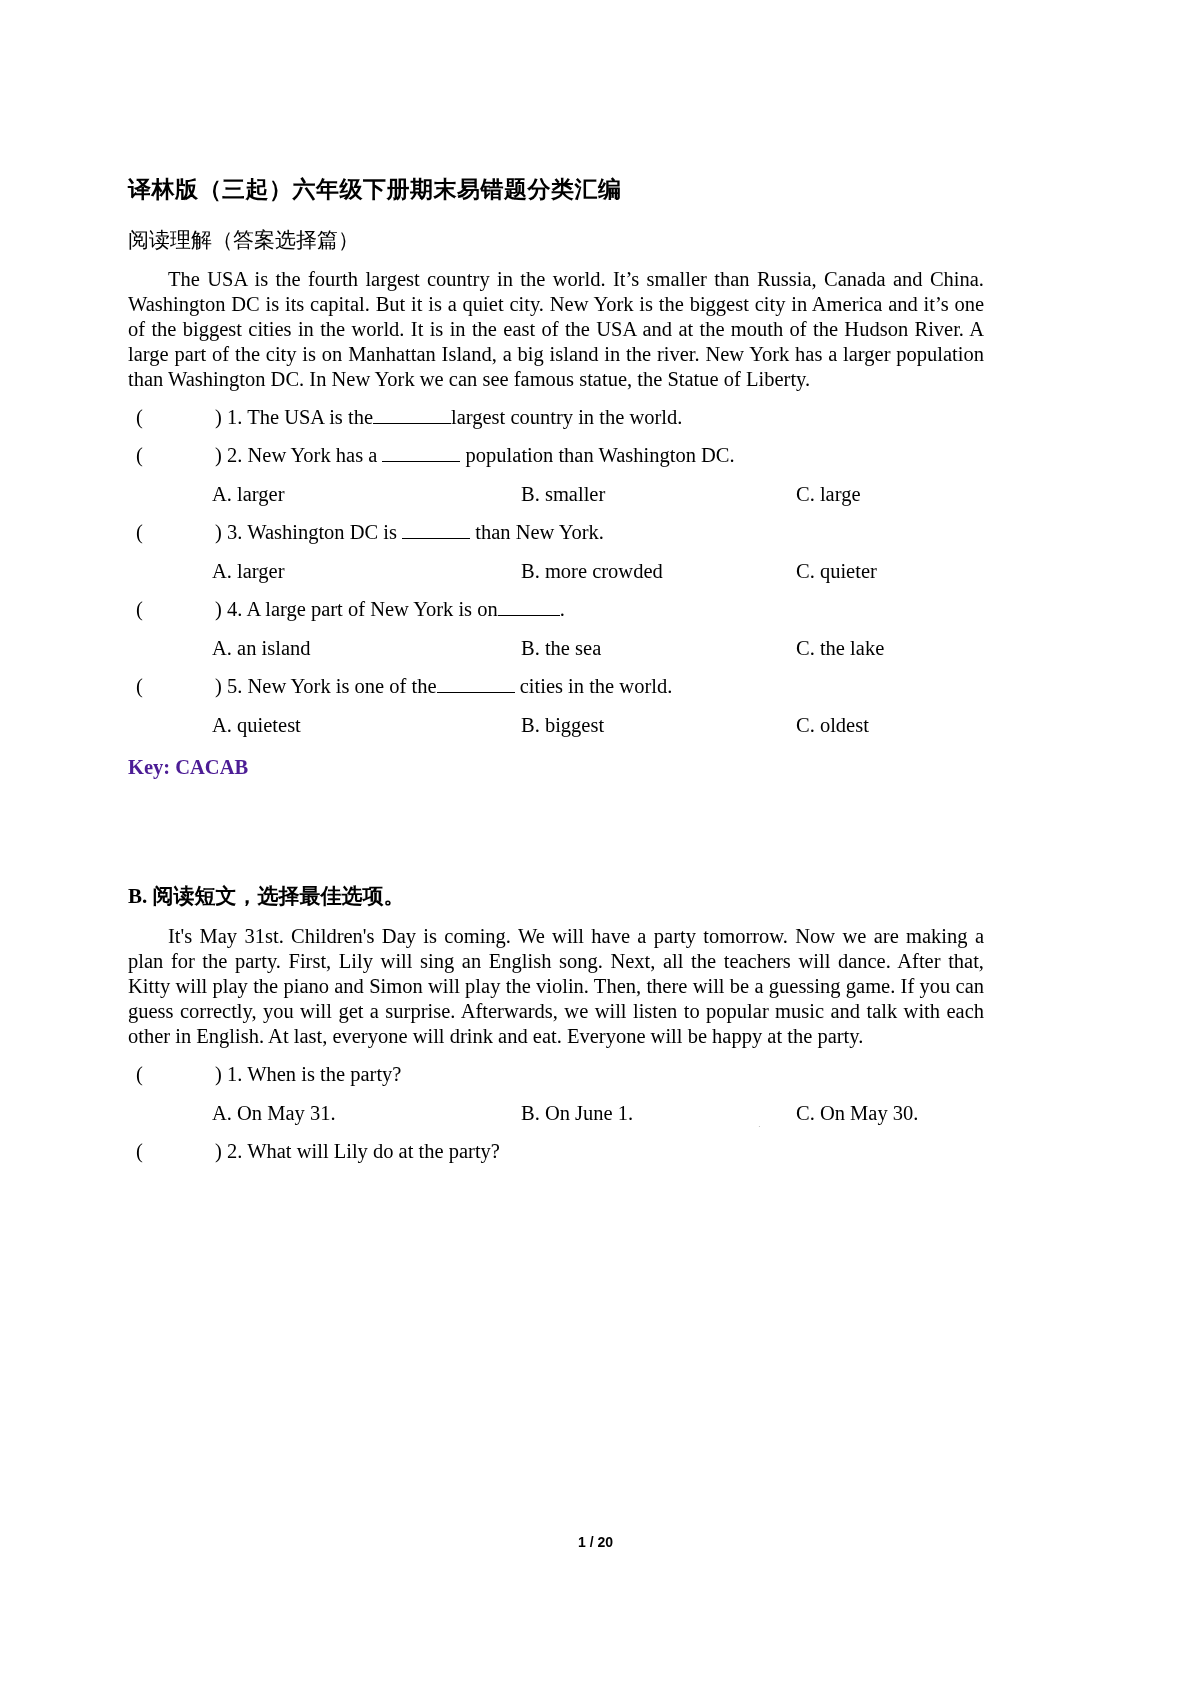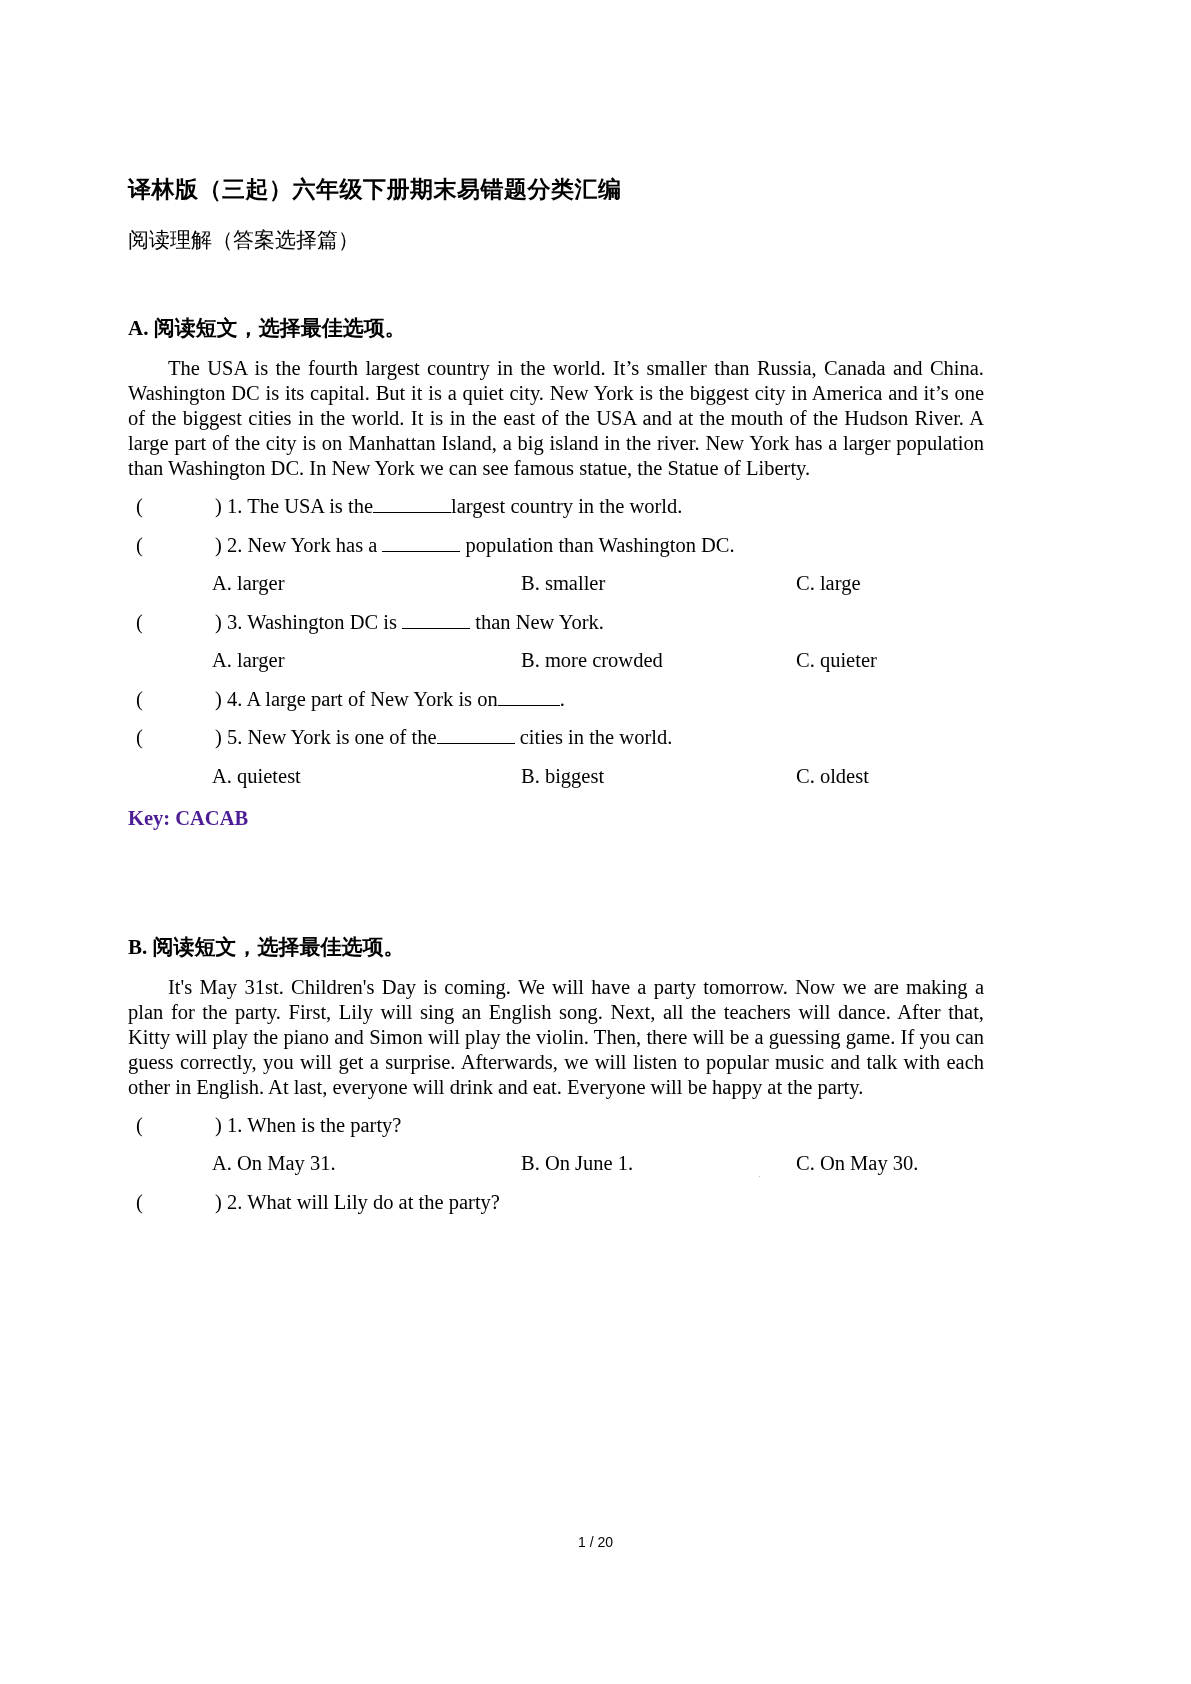--- a/index.html
+++ b/index.html
@@ -130,38 +130,34 @@
   }
 
   
   .footer {
     position: absolute;
     left: 0;
     top: 1534px;
     width: 1191px;
     text-align: center;
     font-family: "Liberation Sans", sans-serif;
-    font-weight: normal;
+    font-weight: bold;
     font-size: 14px;
     color: #000;
   }
 </style>
 </head>
 <body>
 
 <div class="page">
   <div class="content">
 
     <div class="doc-title">译林版（三起）六年级下册期末易错题分类汇编</div>
     <div class="doc-subtitle">阅读理解（答案选择篇）</div>
 
-    <div class="section-heading">
-      <span class="marker">A.</span>
-      <span>阅读短文，选择最佳选项。</span>
-    </div>
 
     <div class="passage">The USA is the fourth largest country in the world. It’s smaller than Russia, Canada and China. Washington DC is its capital. But it is a quiet city. New York is the biggest city in America and it’s one of the biggest cities in the world. It is in the east of the USA and at the mouth of the Hudson River. A large part of the city is on Manhattan Island, a big island in the river. New York has a larger population than Washington DC. In New York we can see famous statue, the Statue of Liberty.</div>
 
     <div class="qlist">
 
       <div class="question-row">
         <span class="paren-open">(</span>
         <span class="answer-gap"></span>
         <span class="paren-close">)</span>
         <span>1.</span>
@@ -193,20 +189,25 @@
         <span class="opt opt-b">B. more crowded</span>
         <span class="opt opt-c">C. quieter</span>
       </div>
 
       <div class="question-row">
         <span class="paren-open">(</span>
         <span class="answer-gap"></span>
         <span class="paren-close">)</span>
         <span>4.</span>
         <span>A large part of New York is on</span><span class="blank w-short"></span><span>.</span>
+      </div>
+      <div class="options-row">
+        <span class="opt opt-a">A. an island</span>
+        <span class="opt opt-b">B. the sea</span>
+        <span class="opt opt-c">C. the lake</span>
       </div>
 
       <div class="question-row">
         <span class="paren-open">(</span>
         <span class="answer-gap"></span>
         <span class="paren-close">)</span>
         <span>5.</span>
         <span>New York is one of the</span><span class="blank w-long"></span><span> cities in the world.</span>
       </div>
       <div class="options-row">

